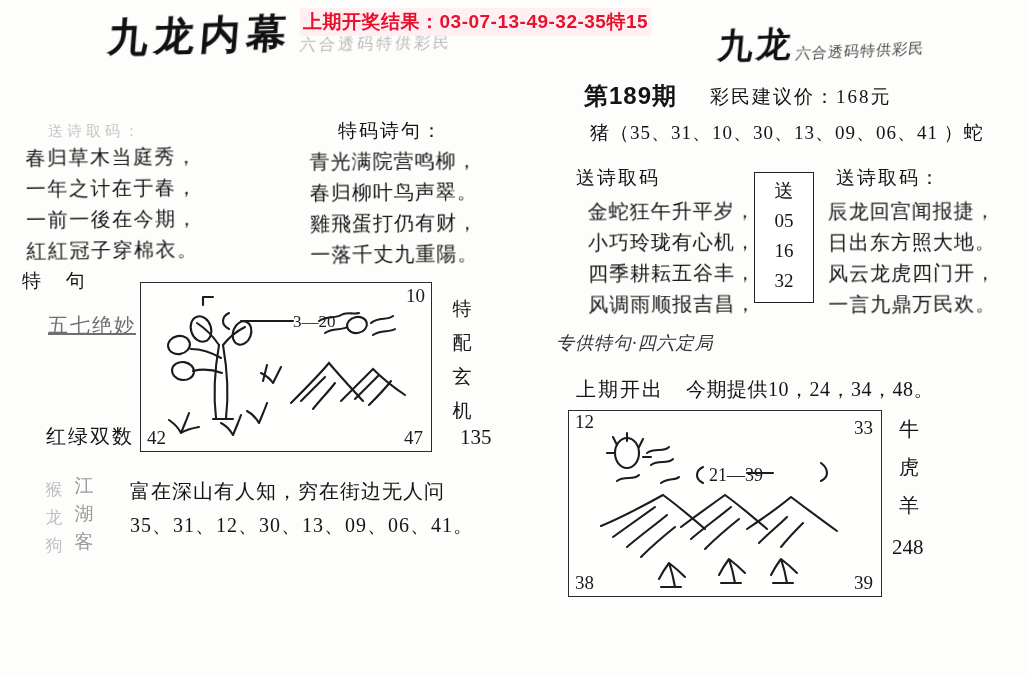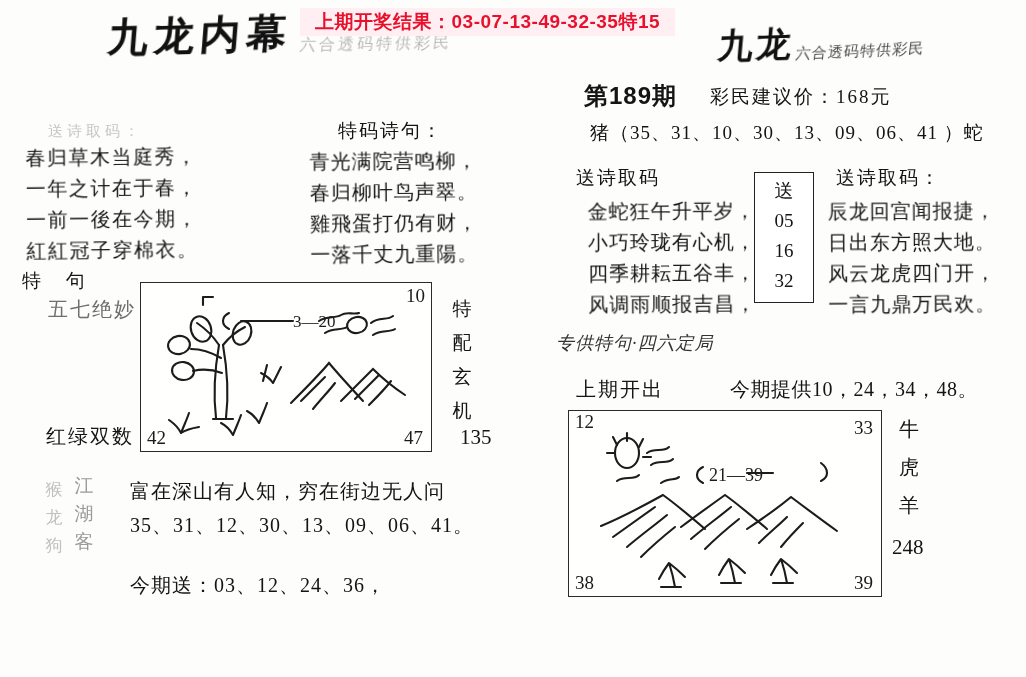--- a/index.html
+++ b/index.html
@@ -27,21 +27,21 @@
     left:300px;top:34px;
     font-size:16px;letter-spacing:3px;color:#b9b9b9;
     transform:skewX(-8deg) rotate(-1deg);
     filter:blur(.3px);
   }
   .lastdraw{
     left:300px;top:8px;
     font-size:19px;font-weight:700;letter-spacing:.5px;
     color:#e8112d;
     background:#ffeff2;
-    padding:1px 15px;
+    padding:1px 3px;
     font-family:"Liberation Sans", sans-serif;
   }
   .brand-right{
     left:718px;top:22px;
     font-size:35px;font-weight:700;letter-spacing:3px;color:#111;
     transform:skewX(-7deg) rotate(-2deg);
   }
   .brand-right-sub{
     left:796px;top:42px;
     font-size:15px;letter-spacing:1px;color:#4a4a4a;
@@ -88,23 +88,24 @@
     transform:rotate(-.5deg);
   }
   .poemB div{white-space:nowrap;}
 
   
   .teju{
     left:22px;top:268px;
     font-size:19px;letter-spacing:10px;
   }
   .teju2{
-    left:48px;top:296px;
+    left:48px;top:312px;
     font-size:20px;letter-spacing:2px;color:#6f6f6f;
     filter:blur(.3px);
+    text-decoration:underline;
   }
   .honglv{
     left:46px;top:423px;
     font-size:20px;letter-spacing:2px;
   }
   .vert-right{
     left:450px;top:292px;
     font-size:19px;line-height:34px;text-align:center;width:24px;
   }
   .num135{
@@ -145,21 +146,21 @@
   .sendbox{
     left:754px;top:172px;width:58px;height:126px;
     border:1.4px solid #222;background:#fff;
     text-align:center;
     font-size:19px;line-height:30px;
     padding-top:3px;
   }
 
   .zhuangong{left:556px;top:331px;font-size:18px;letter-spacing:1px;color:#333;font-style:italic;}
   .shangqi{left:576px;top:376px;font-size:20px;letter-spacing:2px;font-family:Liberation Mono, monospace;}
-  .jinqi{left:686px;top:376px;font-size:20px;letter-spacing:.5px;white-space:nowrap;margin-left:44px;}
+  .jinqi{left:686px;top:376px;font-size:20px;letter-spacing:.5px;white-space:nowrap;}
 
   .right-zodiacs{
     left:896px;top:410px;
     font-size:20px;line-height:38px;text-align:center;width:26px;
   }
   .num248{left:892px;top:535px;font-size:21px;}
 
   
   .faintcol{
     left:40px;top:476px;
@@ -355,16 +356,15 @@
     <div>龙</div>
     <div>狗</div>
   </div>
   <div class="abs faintcol2">
     <div>江</div>
     <div>湖</div>
     <div>客</div>
   </div>
   <div class="abs prov1 ink">富在深山有人知，穷在街边无人问</div>
   <div class="abs prov2">35、31、12、30、13、09、06、41。</div>
-  <div class="abs jinqisong">今期送：03、12、24、36，</div>
 
 
 </div>
 
 </body></html>

